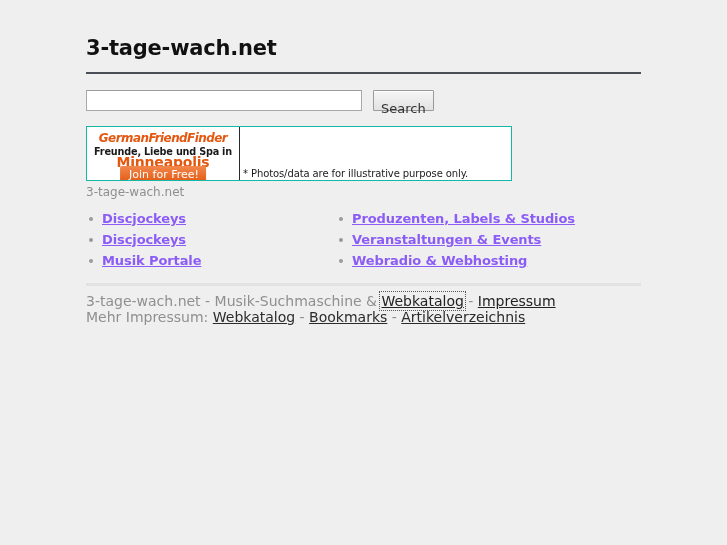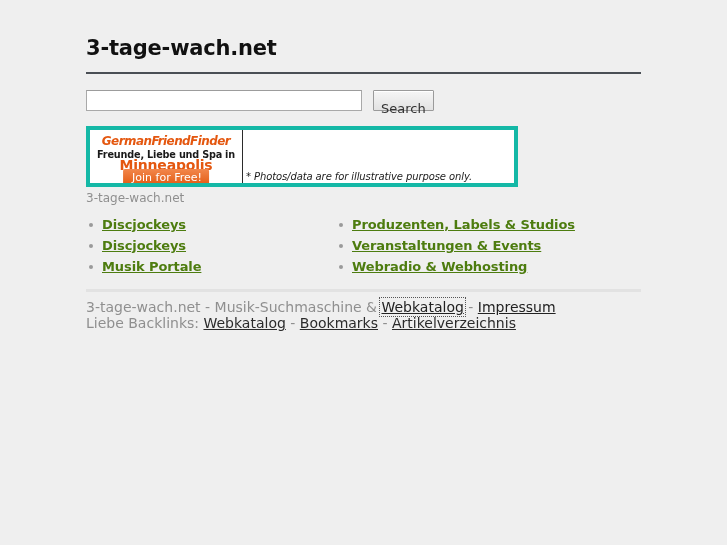--- a/index.html
+++ b/index.html
@@ -71,21 +71,21 @@
     cursor: pointer;
     line-height: 18px;
   }
   
   .ad-wrap {
     margin-top: 15px;
   }
   .ad-box {
     width: 424px;
     height: 53px;
-    border: 4px solid #14b8a6;
+    border: 1px solid #14b8a6;
     background: #1d4ed8;
     display: flex;
     box-sizing: content-box;
     justify-content: center;
   }
   .ad-left {
     width: 152px;
     border-right: 1px solid #2b2b2b;
     background: #ffffff;
     position: relative;
@@ -130,21 +130,20 @@
     color: #ffffff;
     background: linear-gradient(#f2874c, #e1560d);
     border-radius: 2px;
     white-space: nowrap;
     cursor: pointer;
   }
   .ad-right {
     flex: 1;
     position: relative;
     background: #ffffff;
-    font-style: italic;
   }
   .ad-disclaimer {
     position: absolute;
     left: 3px;
     bottom: 1px;
     font-size: 10px;
     color: #1a1a1a;
     white-space: nowrap;
     letter-spacing: -0.1px;
   }
@@ -182,21 +181,21 @@
     left: 3px;
     top: 6px;
     width: 4px;
     height: 4px;
     background: #9a9a9a;
     border-radius: 50%;
   }
   a.cat {
     font-size: 13px;
     font-weight: bold;
-    color: #4d7c0f;
+    color: #8b5cf6;
     text-decoration: underline;
     letter-spacing: -0.1px;
   }
   
   .rule-light {
     height: 0;
     border: 0;
     border-top: 3px solid #e2e2e2;
     margin: 9px 0 0 0;
     width: 555px;
@@ -282,17 +281,17 @@
     </div>
   </div>
 
   <hr class="rule-light">
 
   <div class="footer">
     <div class="footer-line1">
       <span>3-tage-wach.net - Musik-Suchmaschine &amp; </span><a class="focused" href="#">Webkatalog</a><span class="sep"> - </span><a href="#">Impressum</a>
     </div>
     <div class="footer-line2">
-      <span>Liebe Backlinks: </span><a href="#">Webkatalog</a><span class="sep"> - </span><a href="#">Bookmarks</a><span class="sep"> - </span><a href="#">Artikelverzeichnis</a>
+      <span>Mehr Impressum: </span><a href="#">Webkatalog</a><span class="sep"> - </span><a href="#">Bookmarks</a><span class="sep"> - </span><a href="#">Artikelverzeichnis</a>
     </div>
   </div>
 
 </div>
 
 </body></html>

